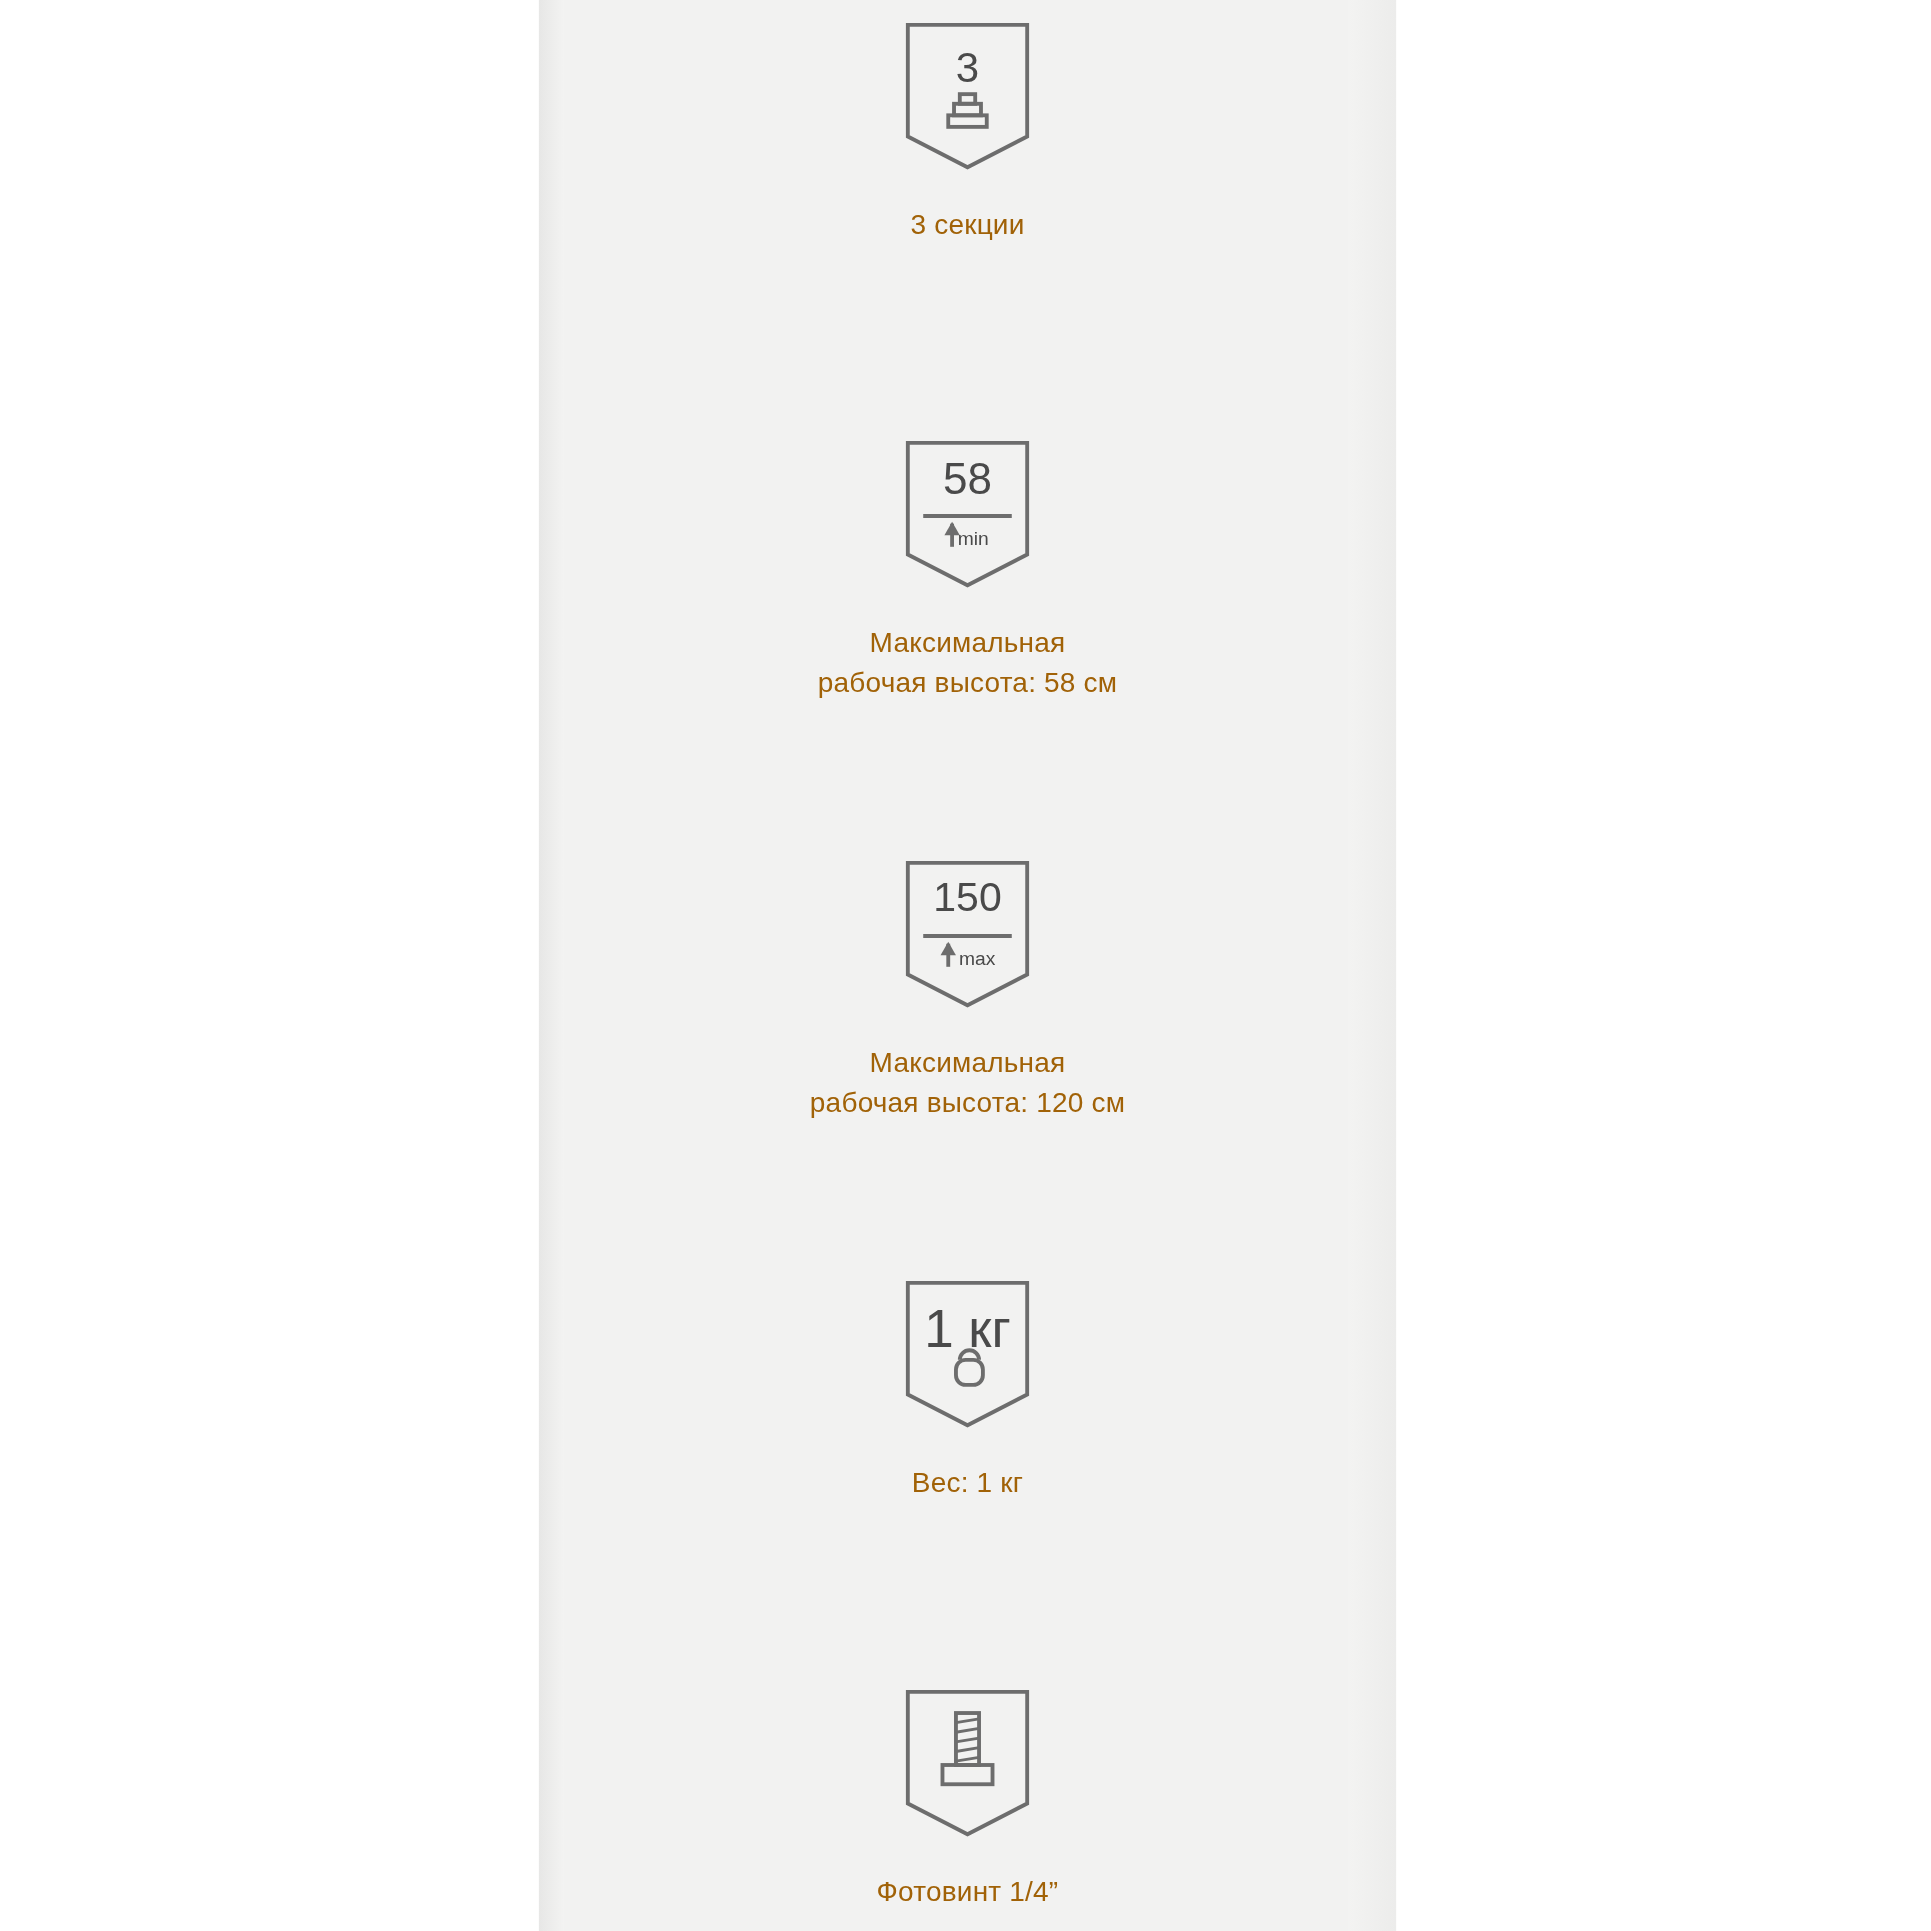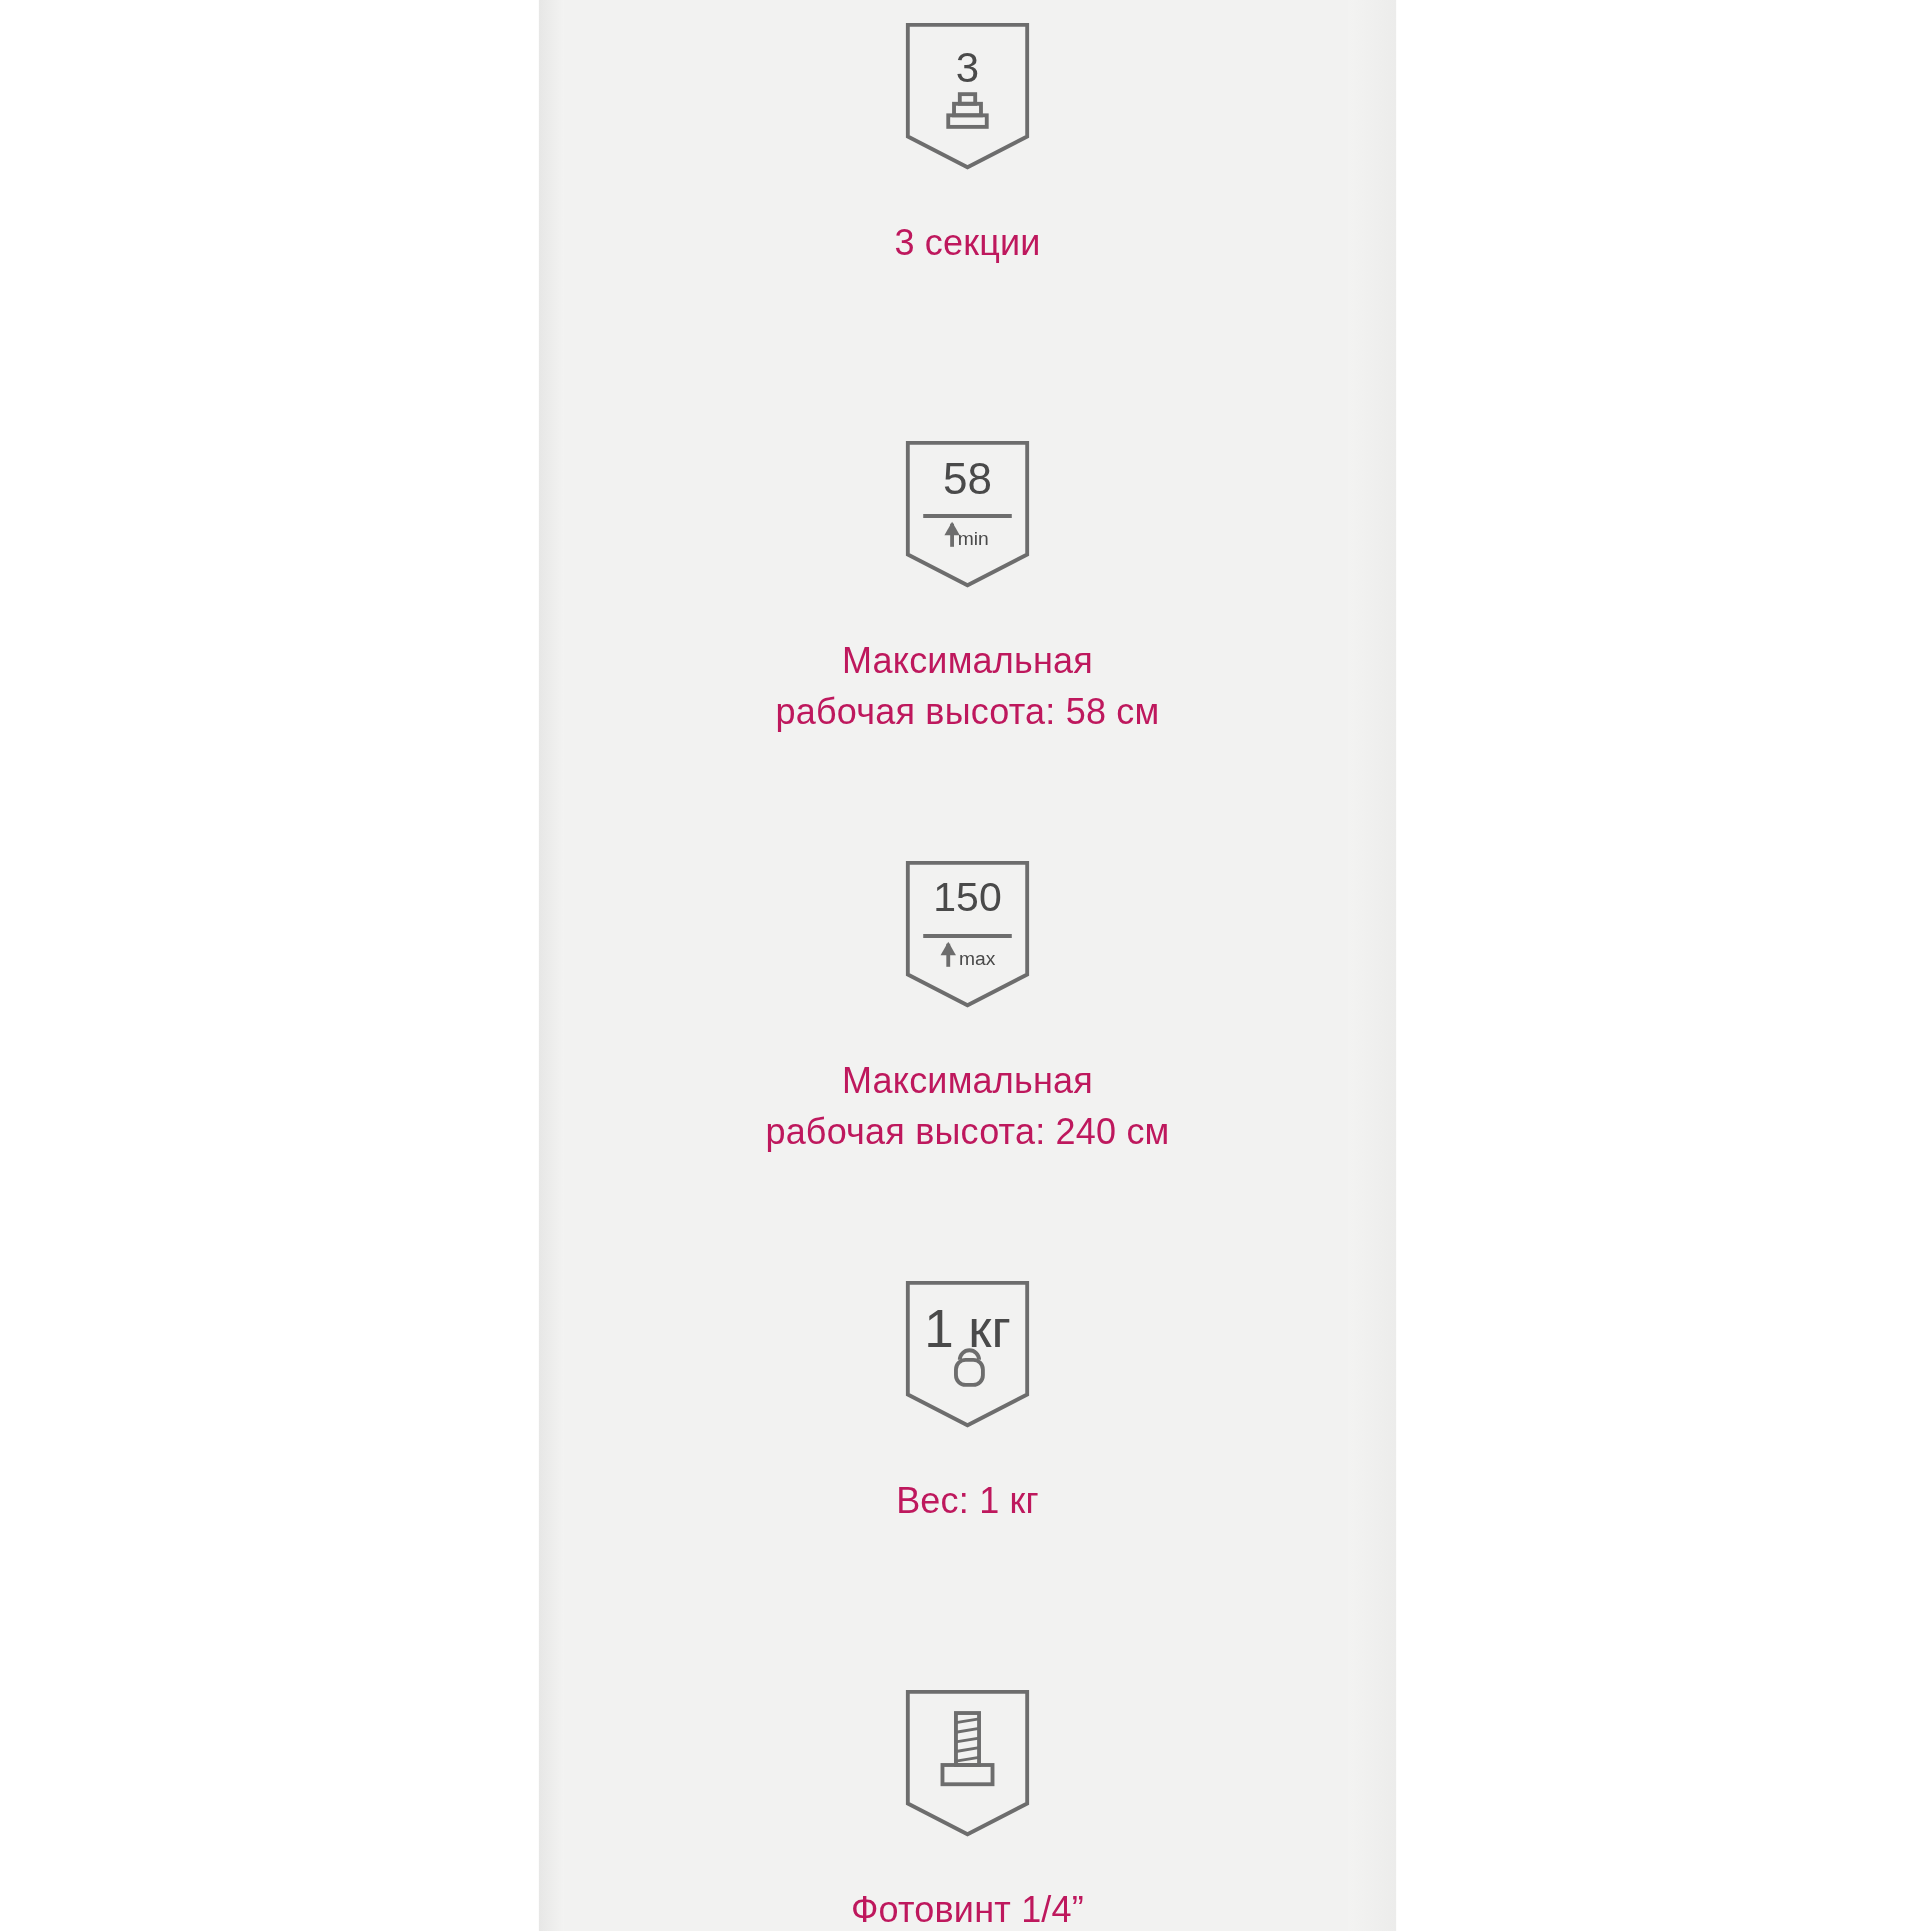--- a/index.html
+++ b/index.html
@@ -67,24 +67,24 @@
     text-align: center;
   }
   .badge {
     position: relative;
     width: 135px;
     height: 154px;
     margin: 0 auto;
   }
   .badge svg { display: block; }
   .caption {
-    margin-top: 42px;
-    font-size: 36px;
+    margin-top: 30px;
+    font-size: 28px;
     line-height: 1.42;
-    color: #be185d;
+    color: #a16207;
     letter-spacing: 0.2px;
   }
   .caption div { white-space: nowrap; }
 
   .badge-num {
     position: absolute;
     left: 0;
     right: 0;
     text-align: center;
     color: #4a4a4a;
@@ -140,21 +140,21 @@
         <path d="M8 4 H132 V120 L70 152 L8 120 Z" fill="none" stroke="#6d6d6d" stroke-width="4"></path>
         <line x1="24" y1="80" x2="116" y2="80" stroke="#6d6d6d" stroke-width="4"></line>
         <line x1="50" y1="112" x2="50" y2="88" stroke="#6d6d6d" stroke-width="4"></line>
         <path d="M50 86 L42 100 L58 100 Z" fill="#6d6d6d"></path>
         <text x="80" y="110" font-family="Liberation Sans, sans-serif" font-size="20" fill="#4a4a4a" text-anchor="middle">max</text>
       </svg>
       <div class="badge-num" style="top: 15.4px; font-size: 41px;">150</div>
     </div>
     <div class="caption">
       <div>Максимальная</div>
-      <div>рабочая высота: 240 см</div>
+      <div>рабочая высота: 120 см</div>
     </div>
   </div>
 
   <div class="feature" style="top: 1279px;">
     <div class="badge">
       <svg width="135" height="154" viewBox="0 0 140 160">
         <path d="M8 4 H132 V120 L70 152 L8 120 Z" fill="none" stroke="#6d6d6d" stroke-width="4"></path>
         <path d="M62 84 a10 10 0 0 1 20 0" fill="none" stroke="#6d6d6d" stroke-width="4"></path>
         <rect x="58" y="84" width="28" height="26" rx="10" fill="none" stroke="#6d6d6d" stroke-width="4"></rect>
       </svg>

